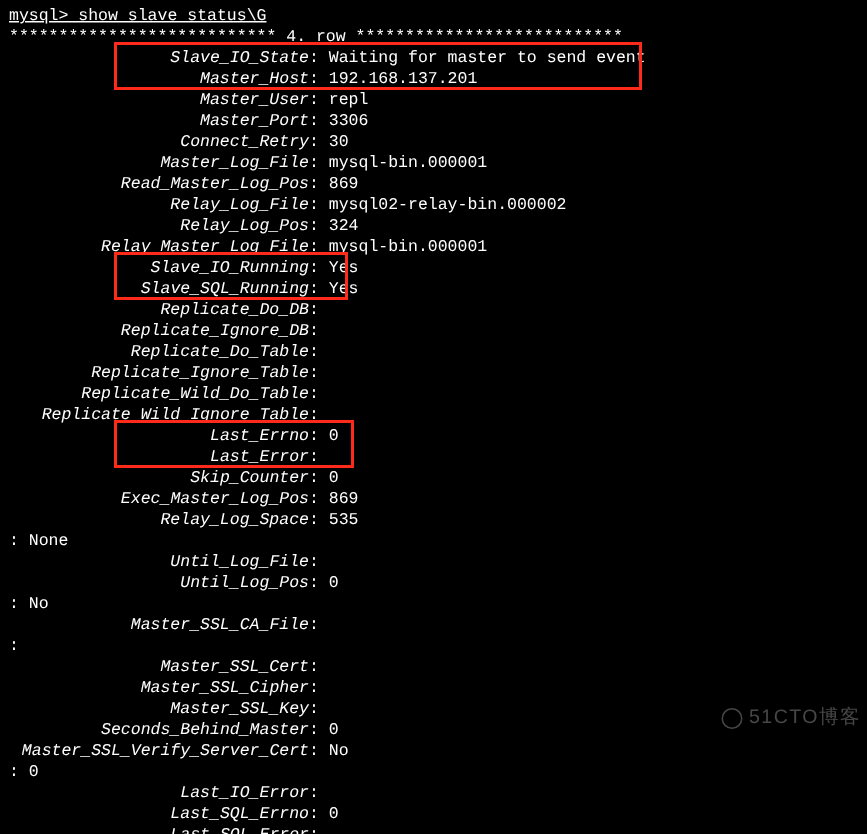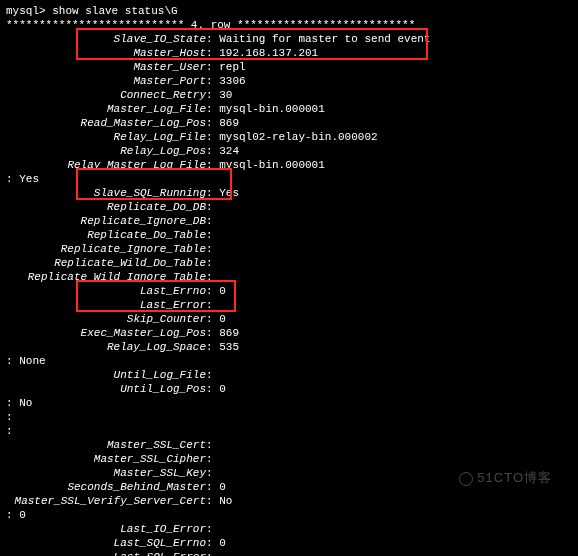--- a/index.html
+++ b/index.html
@@ -8,21 +8,21 @@
       color: #fff;
       font-family: "Courier New", monospace;
       font-size: 11px;
       line-height: 14px;
       width: 578px;
       height: 556px;
       overflow: hidden;
       position: relative;
       padding: 4px 6px;
     }
-    .prompt-line { white-space: pre; }
+    .prompt-line { white-space: pre; text-decoration: underline; }
     .gt { color: #fff; }
     .sep-row { white-space: pre; }
     .status-row {
       display: flex;
       white-space: pre;
     }
     .status-key {
       width: 200px;
       text-align: right;
       flex-shrink: 0;
@@ -30,21 +30,21 @@
     }
     .colon { flex-shrink: 0; }
     .status-val { flex-shrink: 0; }
     .hl-box {
       position: absolute;
       border: 2px solid #ff2a1a;
       pointer-events: none;
     }
     .watermark {
       position: absolute;
-      right: 26px;
+      right: 4px;
       bottom: 70px;
       color: rgba(200,200,200,0.35);
       font-family: sans-serif;
       font-size: 13px;
       letter-spacing: 1px;
       pointer-events: none;
     }
     .wm-icon {
       display: inline-block;
       width: 14px;
@@ -65,38 +65,38 @@
     <div class="status-row"><span class="status-key">Slave_IO_State</span><span class="colon">: </span><span class="status-val">Waiting for master to send event</span></div>
     <div class="status-row"><span class="status-key">Master_Host</span><span class="colon">: </span><span class="status-val">192.168.137.201</span></div>
     <div class="status-row"><span class="status-key">Master_User</span><span class="colon">: </span><span class="status-val">repl</span></div>
     <div class="status-row"><span class="status-key">Master_Port</span><span class="colon">: </span><span class="status-val">3306</span></div>
     <div class="status-row"><span class="status-key">Connect_Retry</span><span class="colon">: </span><span class="status-val">30</span></div>
     <div class="status-row"><span class="status-key">Master_Log_File</span><span class="colon">: </span><span class="status-val">mysql-bin.000001</span></div>
     <div class="status-row"><span class="status-key">Read_Master_Log_Pos</span><span class="colon">: </span><span class="status-val">869</span></div>
     <div class="status-row"><span class="status-key">Relay_Log_File</span><span class="colon">: </span><span class="status-val">mysql02-relay-bin.000002</span></div>
     <div class="status-row"><span class="status-key">Relay_Log_Pos</span><span class="colon">: </span><span class="status-val">324</span></div>
     <div class="status-row"><span class="status-key">Relay_Master_Log_File</span><span class="colon">: </span><span class="status-val">mysql-bin.000001</span></div>
-    <div class="status-row"><span class="colon">: </span><span class="status-val">Yes</span></div>
+    <div class="status-row"><span class="status-key">Slave_IO_Running</span><span class="colon">: </span><span class="status-val">Yes</span></div>
     <div class="status-row"><span class="status-key">Slave_SQL_Running</span><span class="colon">: </span><span class="status-val">Yes</span></div>
     <div class="status-row"><span class="status-key">Replicate_Do_DB</span><span class="colon">: </span><span class="status-val"></span></div>
     <div class="status-row"><span class="status-key">Replicate_Ignore_DB</span><span class="colon">: </span><span class="status-val"></span></div>
     <div class="status-row"><span class="status-key">Replicate_Do_Table</span><span class="colon">: </span><span class="status-val"></span></div>
     <div class="status-row"><span class="status-key">Replicate_Ignore_Table</span><span class="colon">: </span><span class="status-val"></span></div>
     <div class="status-row"><span class="status-key">Replicate_Wild_Do_Table</span><span class="colon">: </span><span class="status-val"></span></div>
     <div class="status-row"><span class="status-key">Replicate_Wild_Ignore_Table</span><span class="colon">: </span><span class="status-val"></span></div>
     <div class="status-row"><span class="status-key">Last_Errno</span><span class="colon">: </span><span class="status-val">0</span></div>
     <div class="status-row"><span class="status-key">Last_Error</span><span class="colon">: </span><span class="status-val"></span></div>
     <div class="status-row"><span class="status-key">Skip_Counter</span><span class="colon">: </span><span class="status-val">0</span></div>
     <div class="status-row"><span class="status-key">Exec_Master_Log_Pos</span><span class="colon">: </span><span class="status-val">869</span></div>
     <div class="status-row"><span class="status-key">Relay_Log_Space</span><span class="colon">: </span><span class="status-val">535</span></div>
     <div class="status-row"><span class="colon">: </span><span class="status-val">None</span></div>
     <div class="status-row"><span class="status-key">Until_Log_File</span><span class="colon">: </span><span class="status-val"></span></div>
     <div class="status-row"><span class="status-key">Until_Log_Pos</span><span class="colon">: </span><span class="status-val">0</span></div>
     <div class="status-row"><span class="colon">: </span><span class="status-val">No</span></div>
-    <div class="status-row"><span class="colon">: </span><span class="status-val"></span></div>
+    <div class="status-row"><span class="status-key">Master_SSL_CA_File</span><span class="colon">: </span><span class="status-val"></span></div>
     <div class="status-row"><span class="colon">: </span><span class="status-val"></span></div>
     <div class="status-row"><span class="status-key">Master_SSL_Cert</span><span class="colon">: </span><span class="status-val"></span></div>
     <div class="status-row"><span class="status-key">Master_SSL_Cipher</span><span class="colon">: </span><span class="status-val"></span></div>
     <div class="status-row"><span class="status-key">Master_SSL_Key</span><span class="colon">: </span><span class="status-val"></span></div>
     <div class="status-row"><span class="status-key">Seconds_Behind_Master</span><span class="colon">: </span><span class="status-val">0</span></div>
     <div class="status-row"><span class="status-key">Master_SSL_Verify_Server_Cert</span><span class="colon">: </span><span class="status-val">No</span></div>
     <div class="status-row"><span class="colon">: </span><span class="status-val">0</span></div>
     <div class="status-row"><span class="status-key">Last_IO_Error</span><span class="colon">: </span><span class="status-val"></span></div>
     <div class="status-row"><span class="status-key">Last_SQL_Errno</span><span class="colon">: </span><span class="status-val">0</span></div>
     <div class="status-row"><span class="status-key">Last_SQL_Error</span><span class="colon">: </span><span class="status-val"></span></div>

